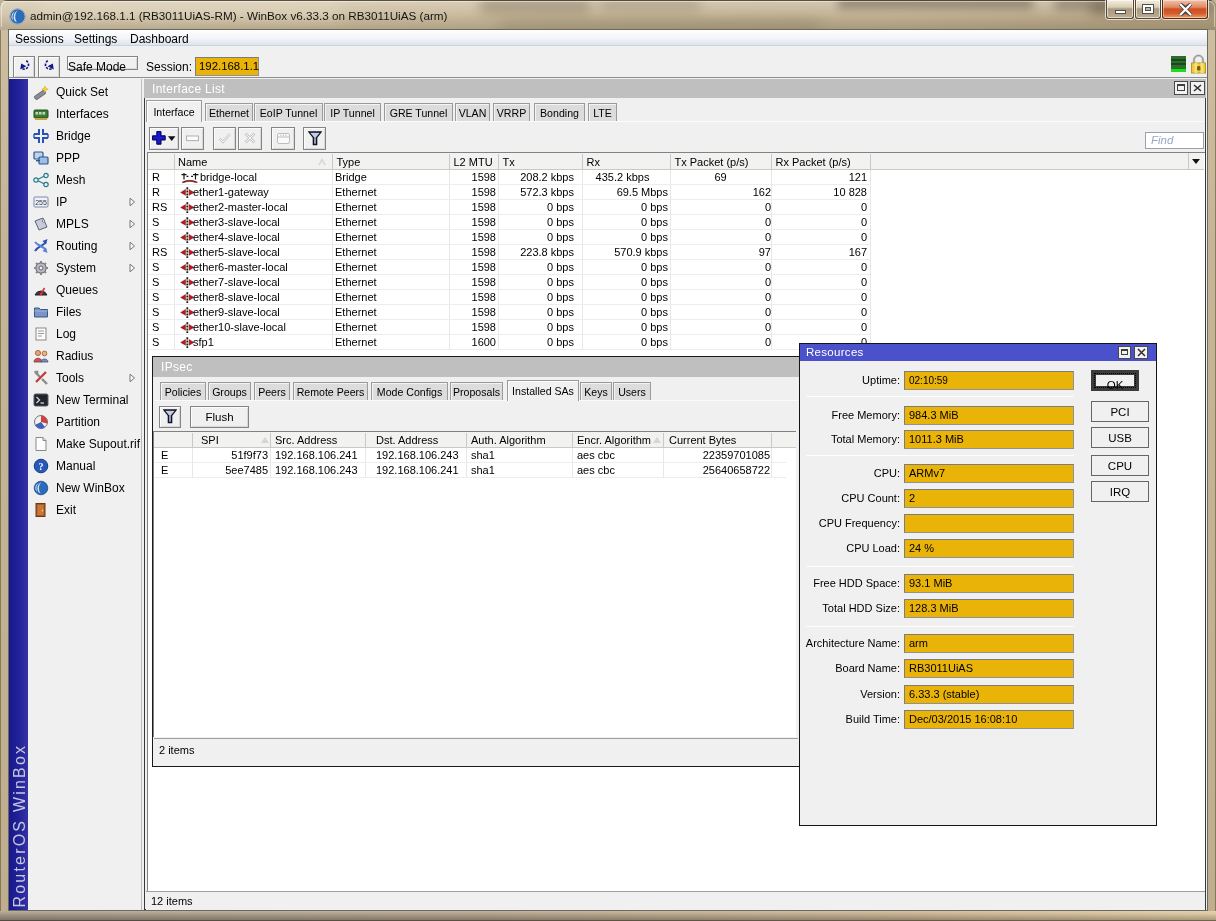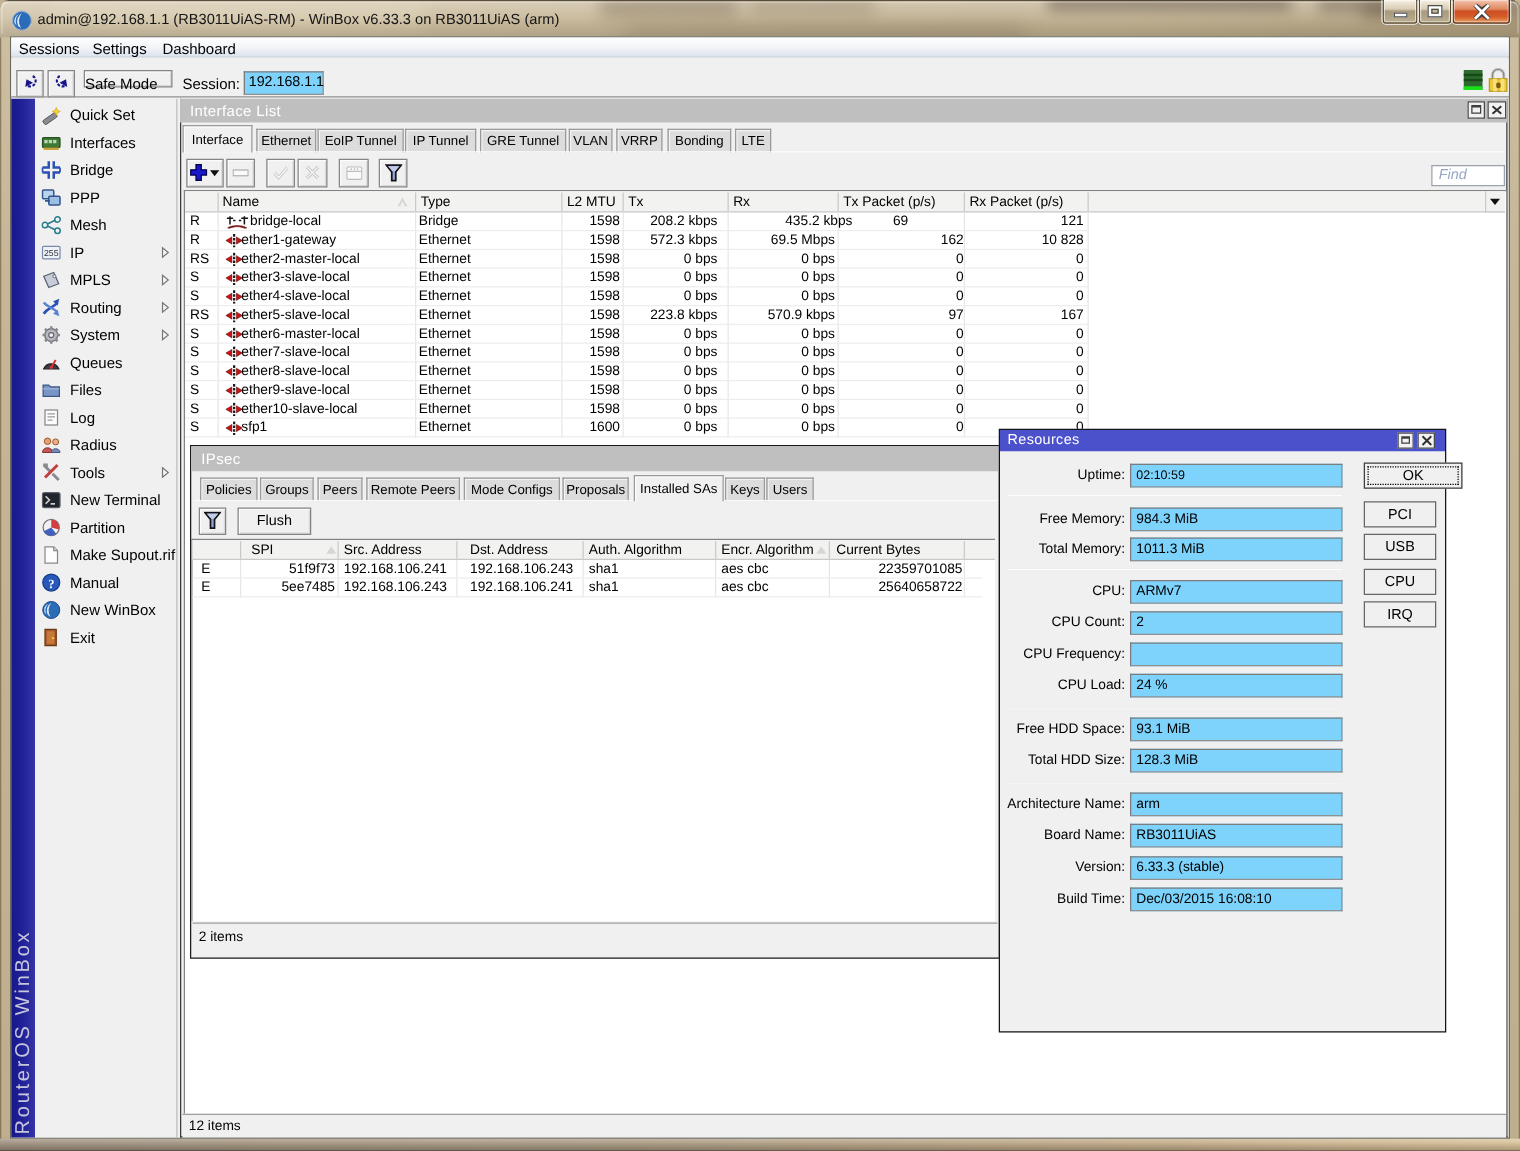--- a/index.html
+++ b/index.html
@@ -1,20 +1,20 @@
 <!DOCTYPE html>
 <html><head><meta charset="utf-8"><style>
 *{margin:0;padding:0;box-sizing:border-box}
 html,body{width:1216px;height:921px;overflow:hidden}
 body{font-family:"Liberation Sans",sans-serif;position:relative;background:#c3b294}
 .a{position:absolute}
 .t11{font-size:11px;line-height:15px;color:#000}
 .win-title{font-size:12px;color:#fff;letter-spacing:.3px}
 .btn{background:#f0f0f0;border:1px solid #848484;box-shadow:inset 1px 1px 0 #fcfcfc,inset -1px -1px 0 #d8d8d8}
-.fld{background:#7dd3fc;border:1px solid #919191;border-top-color:#7c7c7c;border-left-color:#7c7c7c}
+.fld{background:#eab308;border:1px solid #919191;border-top-color:#7c7c7c;border-left-color:#7c7c7c}
 .sep{height:1px;background:#d2d2d2;border-bottom:1px solid #fdfdfd}
 </style></head>
 <body>
 
 <div class="a" id="frame" style="left:0;top:0;width:1216px;height:921px;background:linear-gradient(180deg,#cebfa2 0%,#c6b697 25%,#bfae8d 100%);border-radius:7px 7px 0 0;box-shadow:inset 1px 0 0 rgba(90,75,50,.55), inset -1px 0 0 rgba(90,75,50,.55), inset 0 -1px 0 rgba(90,75,50,.55)"></div>
 <div class="a" style="left:0;top:911px;width:1216px;height:10px;background:linear-gradient(90deg,#a39483 0%,#ab9c85 40%,#c4ad8c 75%,#d9c39c 100%)"></div>
 <div class="a" style="left:0;top:911px;width:1216px;height:10px;background:linear-gradient(180deg,rgba(255,255,255,.25) 0%,rgba(255,255,255,.05) 30%,rgba(0,0,0,.10) 60%,rgba(0,0,0,.22) 90%,rgba(0,0,0,.75) 100%)"></div>
 <div class="a" style="left:0;top:0;width:1216px;height:30px;background:linear-gradient(90deg,#d0c2a6 0%,#cabb9c 25%,#c3b293 50%,#bead8d 75%,#b1a07f 100%);border-radius:7px 7px 0 0;overflow:hidden">
  <div class="a" style="left:40px;top:2px;width:300px;height:20px;background:#e6dcc2;filter:blur(8px);opacity:.4"></div>
  <div class="a" style="left:480px;top:-5px;width:110px;height:17px;background:#6a5639;filter:blur(6px);opacity:.55"></div>
@@ -306,21 +306,21 @@
 <div class="a" style="left:148px;top:184px;width:723px;height:1px;background:#ededed"></div>
 <div class="a t11" style="left:152px;top:170px">R</div>
 <svg class="a" style="left:181px;top:172px" width="18" height="11" viewBox="0 0 18 11">
     <path d="M3 1 V7.5 M14.5 1 V7.5 M0.5 2.6 H5.5 M12 2.6 H17.5 M5.5 4.4 H7.4 M10.1 4.4 H12" stroke="#141414" stroke-width="1.2" fill="none"></path>
     <path d="M1 10.3 C5.5 7.7 12 7.7 16.5 10.3 L15 10.8 C11 8.9 6.5 8.9 2.5 10.8 Z" fill="#8c1212" stroke="#5a0a0a" stroke-width=".4"></path>
   </svg>
 <div class="a t11" style="left:200px;top:170px">bridge-local</div>
 <div class="a t11" style="left:335px;top:170px">Bridge</div>
 <div class="a t11" style="left:450px;top:170px;width:46px;text-align:right">1598</div>
 <div class="a t11" style="left:499px;top:170px;width:75px;text-align:right">208.2 kbps</div>
-<div class="a t11" style="left:597px;top:170px;width:85px;text-align:right">435.2 kbps</div>
+<div class="a t11" style="left:580px;top:170px;width:85px;text-align:center">435.2 kbps</div>
 <div class="a t11" style="left:670px;top:170px;width:101px;text-align:center">69</div>
 <div class="a t11" style="left:772px;top:170px;width:95px;text-align:right">121</div>
 <div class="a" style="left:148px;top:199px;width:723px;height:1px;background:#ededed"></div>
 <div class="a t11" style="left:152px;top:185px">R</div>
 <svg class="a" style="left:180px;top:187px" width="14" height="11" viewBox="0 0 14 11">
     <path d="M6.4 0.2 H8.2 V2.4 H6.4 Z M6.4 3.4 H8.2 V5.4 H6.4 Z M6.4 6.4 H8.2 V8.4 H6.4 Z M6.4 9.3 H8.2 V11 H6.4Z" fill="#1c1c1c"></path>
     <path d="M5.5 2.5 L0.7 5.4 L5.5 8.3 Z" fill="#cc1212" stroke="#440000" stroke-width=".4"></path>
     <path d="M9.1 2.5 L13.9 5.4 L9.1 8.3 Z" fill="#cc1212" stroke="#440000" stroke-width=".4"></path>
   </svg>
 <div class="a t11" style="left:193px;top:185px">ether1-gateway</div>
@@ -565,16 +565,16 @@
 <div class="a" style="left:798px;top:662px;width:102px;font-size:11px;text-align:right;color:#000">Board Name:</div>
 <div class="a fld" style="left:904px;top:659px;width:170px;height:19px;font-size:11px;line-height:17px;padding-left:4px">RB3011UiAS</div>
 <div class="a" style="left:798px;top:688px;width:102px;font-size:11px;text-align:right;color:#000">Version:</div>
 <div class="a fld" style="left:904px;top:685px;width:170px;height:19px;font-size:11px;line-height:17px;padding-left:4px">6.33.3 (stable)</div>
 <div class="a" style="left:798px;top:713px;width:102px;font-size:11px;text-align:right;color:#000">Build Time:</div>
 <div class="a fld" style="left:904px;top:710px;width:170px;height:19px;font-size:11px;line-height:17px;padding-left:4px">Dec/03/2015 16:08:10</div>
 <div class="a sep" style="left:806px;top:396px;width:268px"></div>
 <div class="a sep" style="left:806px;top:455px;width:268px"></div>
 <div class="a sep" style="left:806px;top:566px;width:268px"></div>
 <div class="a sep" style="left:806px;top:626px;width:268px"></div>
-<div class="a" style="left:1091px;top:370px;width:79px;height:21px;background:#f0f0f0;border:1px solid #8b5cf6;outline:1px dotted #000;outline-offset:-4px;border-color:#3c3c3c;font-size:11.5px;text-align:center;line-height:20px">OK</div>
+<div class="a" style="left:1091px;top:370px;width:48px;height:21px;background:#f0f0f0;border:5px solid #8b5cf6;outline:1px dotted #000;outline-offset:-4px;border-color:#3c3c3c;font-size:11.5px;text-align:center;line-height:20px">OK</div>
 <div class="a" style="left:1091px;top:401px;width:58px;height:21px;background:#f0f0f0;border:1px solid #666;font-size:11.5px;text-align:center;line-height:20px">PCI</div>
 <div class="a" style="left:1091px;top:427px;width:58px;height:21px;background:#f0f0f0;border:1px solid #666;font-size:11.5px;text-align:center;line-height:20px">USB</div>
 <div class="a" style="left:1091px;top:455px;width:58px;height:21px;background:#f0f0f0;border:1px solid #666;font-size:11.5px;text-align:center;line-height:20px">CPU</div>
 <div class="a" style="left:1091px;top:481px;width:58px;height:21px;background:#f0f0f0;border:1px solid #666;font-size:11.5px;text-align:center;line-height:20px">IRQ</div>
 </body></html>

